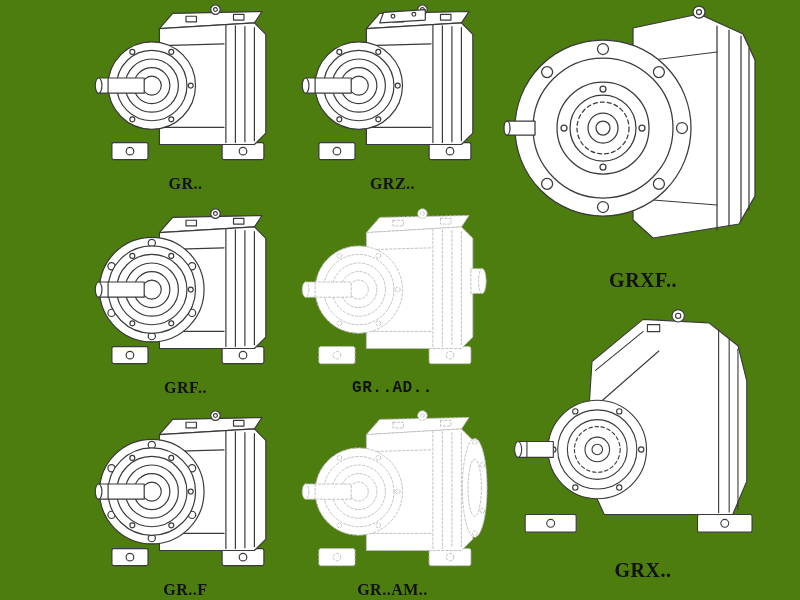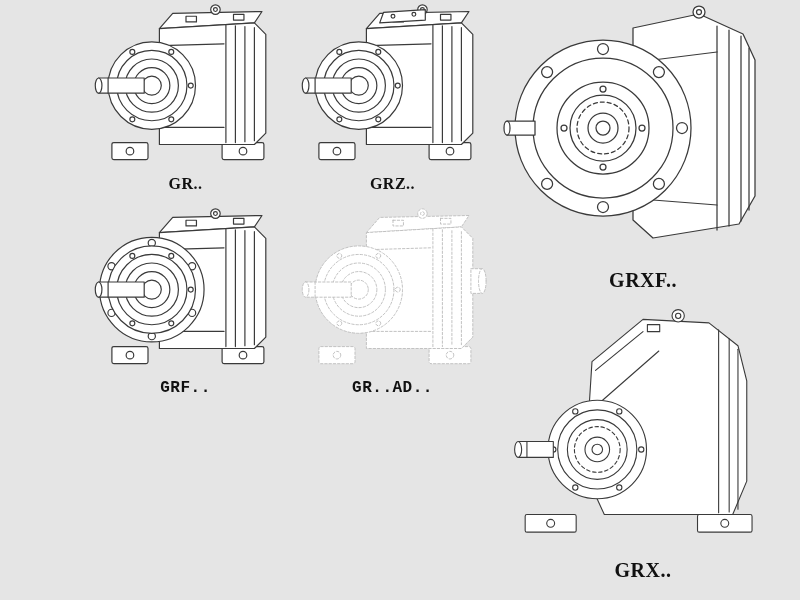--- a/index.html
+++ b/index.html
@@ -1,31 +1,31 @@
 <!DOCTYPE html>
 <html><head>
 <meta charset="utf-8">
 <style>
   html,body { margin:0; padding:0; background:#ffffff; }
   .board {
-    position:relative; width:800px; height:600px; background:#e5e5e5;
+    position:relative; width:800px; height:600px; background:#4d7c0f;
     font-family:"Liberation Serif", serif; overflow:hidden;
   }
   .cell { position:absolute; display:flex; flex-direction:column; align-items:center; }
   .label {
     font-weight:bold; color:#111111; letter-spacing:0.5px;
     font-size:16px; margin-top:2px; white-space:nowrap;
   }
   .label.big { font-size:20px; margin-top:4px; }
   svg.draw { stroke:#3a3a3a; fill:#ffffff; stroke-width:1.25; stroke-linejoin:round; stroke-linecap:round; }
   svg.draw.ghost { stroke:#bfbfbf; stroke-width:1; stroke-dasharray:2.5 2; }
   #cell-gr   { left:88px;  top:2px;   width:195px; }
   #cell-grz  { left:295px; top:2px;   width:195px;justify-content:flex-end; }
   #cell-grxf { left:498px; top:0px;   width:290px; }
-  #cell-grf  { left:88px;  top:206px; width:195px;font-family:Liberation Mono, monospace; }
+  #cell-grf  { left:88px;  top:206px; width:195px; }
   #cell-grad { left:295px; top:206px; width:195px;font-family:Liberation Mono, monospace; }
   #cell-grff { left:88px;  top:408px; width:195px; }
   #cell-gram { left:295px; top:408px; width:195px; }
   #cell-grx  { left:498px; top:300px; width:290px;text-align:right; }
   .defs-holder { position:absolute; width:0; height:0; overflow:hidden; }
 </style>
 </head>
 <body>
 
 <svg class="defs-holder" aria-hidden="true">
@@ -155,21 +155,44 @@
       <use href="#gb-rear"></use>
       <g>
         <rect x="182" y="66" width="12" height="26"></rect>
         <ellipse cx="194" cy="79" rx="4" ry="13"></ellipse>
       </g>
       <use href="#gb-front"></use>
     </svg>
     <div class="label">GR..AD..</div>
   </div>
 
-
+  <div class="cell" id="cell-grff">
+    <svg class="draw" width="190" height="171" viewBox="0 0 200 180">
+      <use href="#gb-rear"></use>
+      <use href="#gb-flange"></use>
+      <use href="#gb-front"></use>
+    </svg>
+    <div class="label">GR..F</div>
+  </div>
+
+  <div class="cell" id="cell-gram">
+    <svg class="draw ghost" width="190" height="171" viewBox="0 0 200 180">
+      <use href="#gb-rear"></use>
+      <g>
+        <ellipse cx="186" cy="84" rx="13" ry="52"></ellipse>
+        <ellipse cx="186" cy="84" rx="7" ry="30"></ellipse>
+        <circle cx="186" cy="36" r="2.5"></circle>
+        <circle cx="186" cy="132" r="2.5"></circle>
+        <circle cx="194" cy="60" r="2.5"></circle>
+        <circle cx="194" cy="108" r="2.5"></circle>
+      </g>
+      <use href="#gb-front"></use>
+    </svg>
+    <div class="label">GR..AM..</div>
+  </div>
 
   <div class="cell" id="cell-grx">
     <svg class="draw" width="264" height="255" viewBox="0 0 300 290">
       <g>
         <rect x="16" y="244" width="58" height="20" rx="2"></rect>
         <circle cx="45" cy="254" r="4.5"></circle>
         <rect x="212" y="244" width="62" height="20" rx="2"></rect>
         <circle cx="243" cy="254" r="4.5"></circle>
       </g>
       <g>

